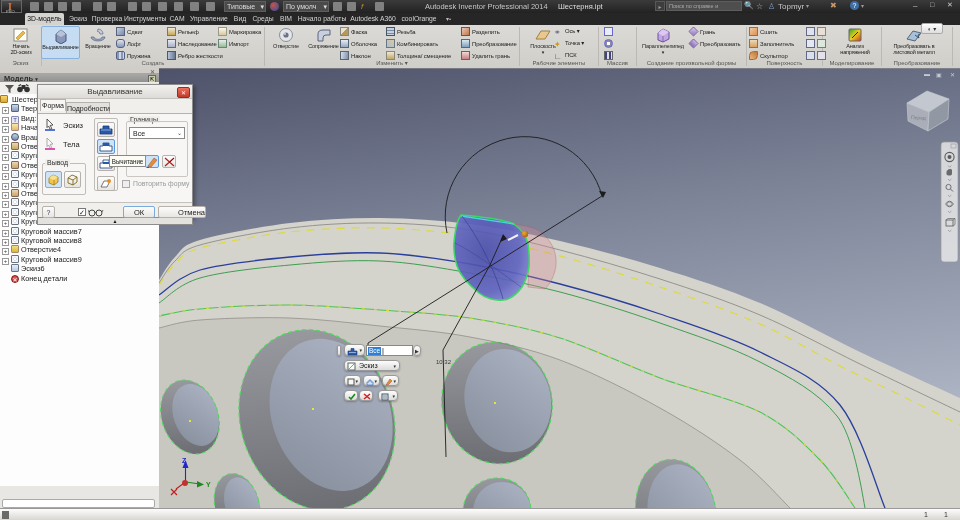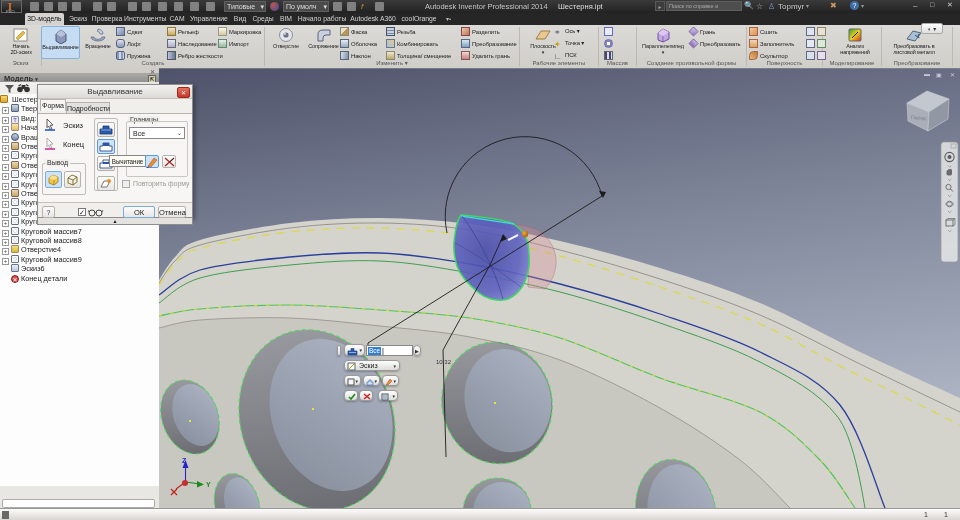--- a/index.html
+++ b/index.html
@@ -459,21 +459,21 @@
 
  <svg class="abs" style="left:6px;top:33px;" width="12" height="13" viewBox="0 0 12 13">
       <path d="M3 1 L9 7 L6.2 7.4 L7.8 10.6 L6.2 11.4 L4.6 8 L3 9.6 Z" fill="#f8f8f8" stroke="#333" stroke-width=".8"></path>
       <path d="M1 12 L11 12" stroke="#2858c8" stroke-width="1.6"></path>
     </svg>
  <span class="abs" style="left:25px;top:36px;">Эскиз</span>
  <svg class="abs" style="left:6px;top:52px;" width="12" height="13" viewBox="0 0 12 13">
       <path d="M3 1 L9 7 L6.2 7.4 L7.8 10.6 L6.2 11.4 L4.6 8 L3 9.6 Z" fill="#f8f8f8" stroke="#999" stroke-width=".8"></path>
       <path d="M1 12 L11 12" stroke="#d030a0" stroke-width="1.6"></path>
     </svg>
- <span class="abs" style="left:25px;top:55px;">Конец</span>
+ <span class="abs" style="left:25px;top:55px;">Тела</span>
 
  <div class="gbox" style="left:4px;top:78px;width:44px;height:32px;"></div>
  <div class="glabel" style="left:7px;top:74px;">Вывод</div>
  <div class="dbtn" style="left:7px;top:86px;width:17px;height:17px;background:#cfe3f7;border-color:#7aabdd;"><svg width="15" height="15" viewBox="0 0 15 15">
         <path d="M3 11 L3 6 L7 3 L12 5 L12 10 L8 13 Z" fill="#f0c850" stroke="#a07818" stroke-width=".8"></path>
         <path d="M3 6 L8 8 L12 5 L7 3 Z" fill="#f8e090"></path>
         <path d="M8 8 L8 13" stroke="#a07818" stroke-width=".8"></path>
       </svg></div>
  <div class="dbtn" style="left:26px;top:86px;width:17px;height:17px;"><svg width="15" height="15" viewBox="0 0 15 15">
         <path d="M3 11 L3 6 L7 3 L12 5 L12 10 L8 13 Z" fill="none" stroke="#806818" stroke-width=".9"></path>
@@ -517,20 +517,20 @@
 
  <div class="abs" style="left:0;top:117px;width:154px;height:1px;background:#c5c2be;"></div>
  <div class="dbtn" style="left:4px;top:121px;width:13px;height:12px;text-align:center;line-height:11px;font-size:7px;color:#335;">?</div>
  <div class="abs" style="left:40px;top:123px;width:8px;height:8px;background:#fff;border:1px solid #777;font-size:7px;line-height:7px;">✓</div>
  <svg class="abs" style="left:50px;top:123px;" width="16" height="9" viewBox="0 0 16 9">
       <circle cx="4" cy="5" r="3" fill="none" stroke="#444" stroke-width="1"></circle>
       <circle cx="11" cy="5" r="3" fill="none" stroke="#444" stroke-width="1"></circle>
       <path d="M7 5 Q7.5 3.5 8 5 M1 4 L0 2 M14 4 L15 2" stroke="#444" stroke-width=".8" fill="none"></path>
     </svg>
  <div class="dbtn" style="left:85px;top:121px;width:32px;height:12px;text-align:center;line-height:11px;border-color:#7aabdd;">ОК</div>
- <div class="dbtn" style="left:120px;top:121px;width:28px;height:12px;text-align:left;line-height:11px;">Отмена</div>
+ <div class="dbtn" style="left:120px;top:121px;width:48px;height:12px;text-align:right;line-height:11px;">Отмена</div>
 </div>
 <div id="dlgexp">▲</div>
 <div id="statusbar">
     <span style="position:absolute;left:2px;top:2px;width:7px;height:8px;background:#6a6a68;"></span>
     <span style="position:absolute;left:924px;top:2px;">1</span>
     <span style="position:absolute;left:944px;top:2px;">1</span>
   </div>
 
 </body></html>

